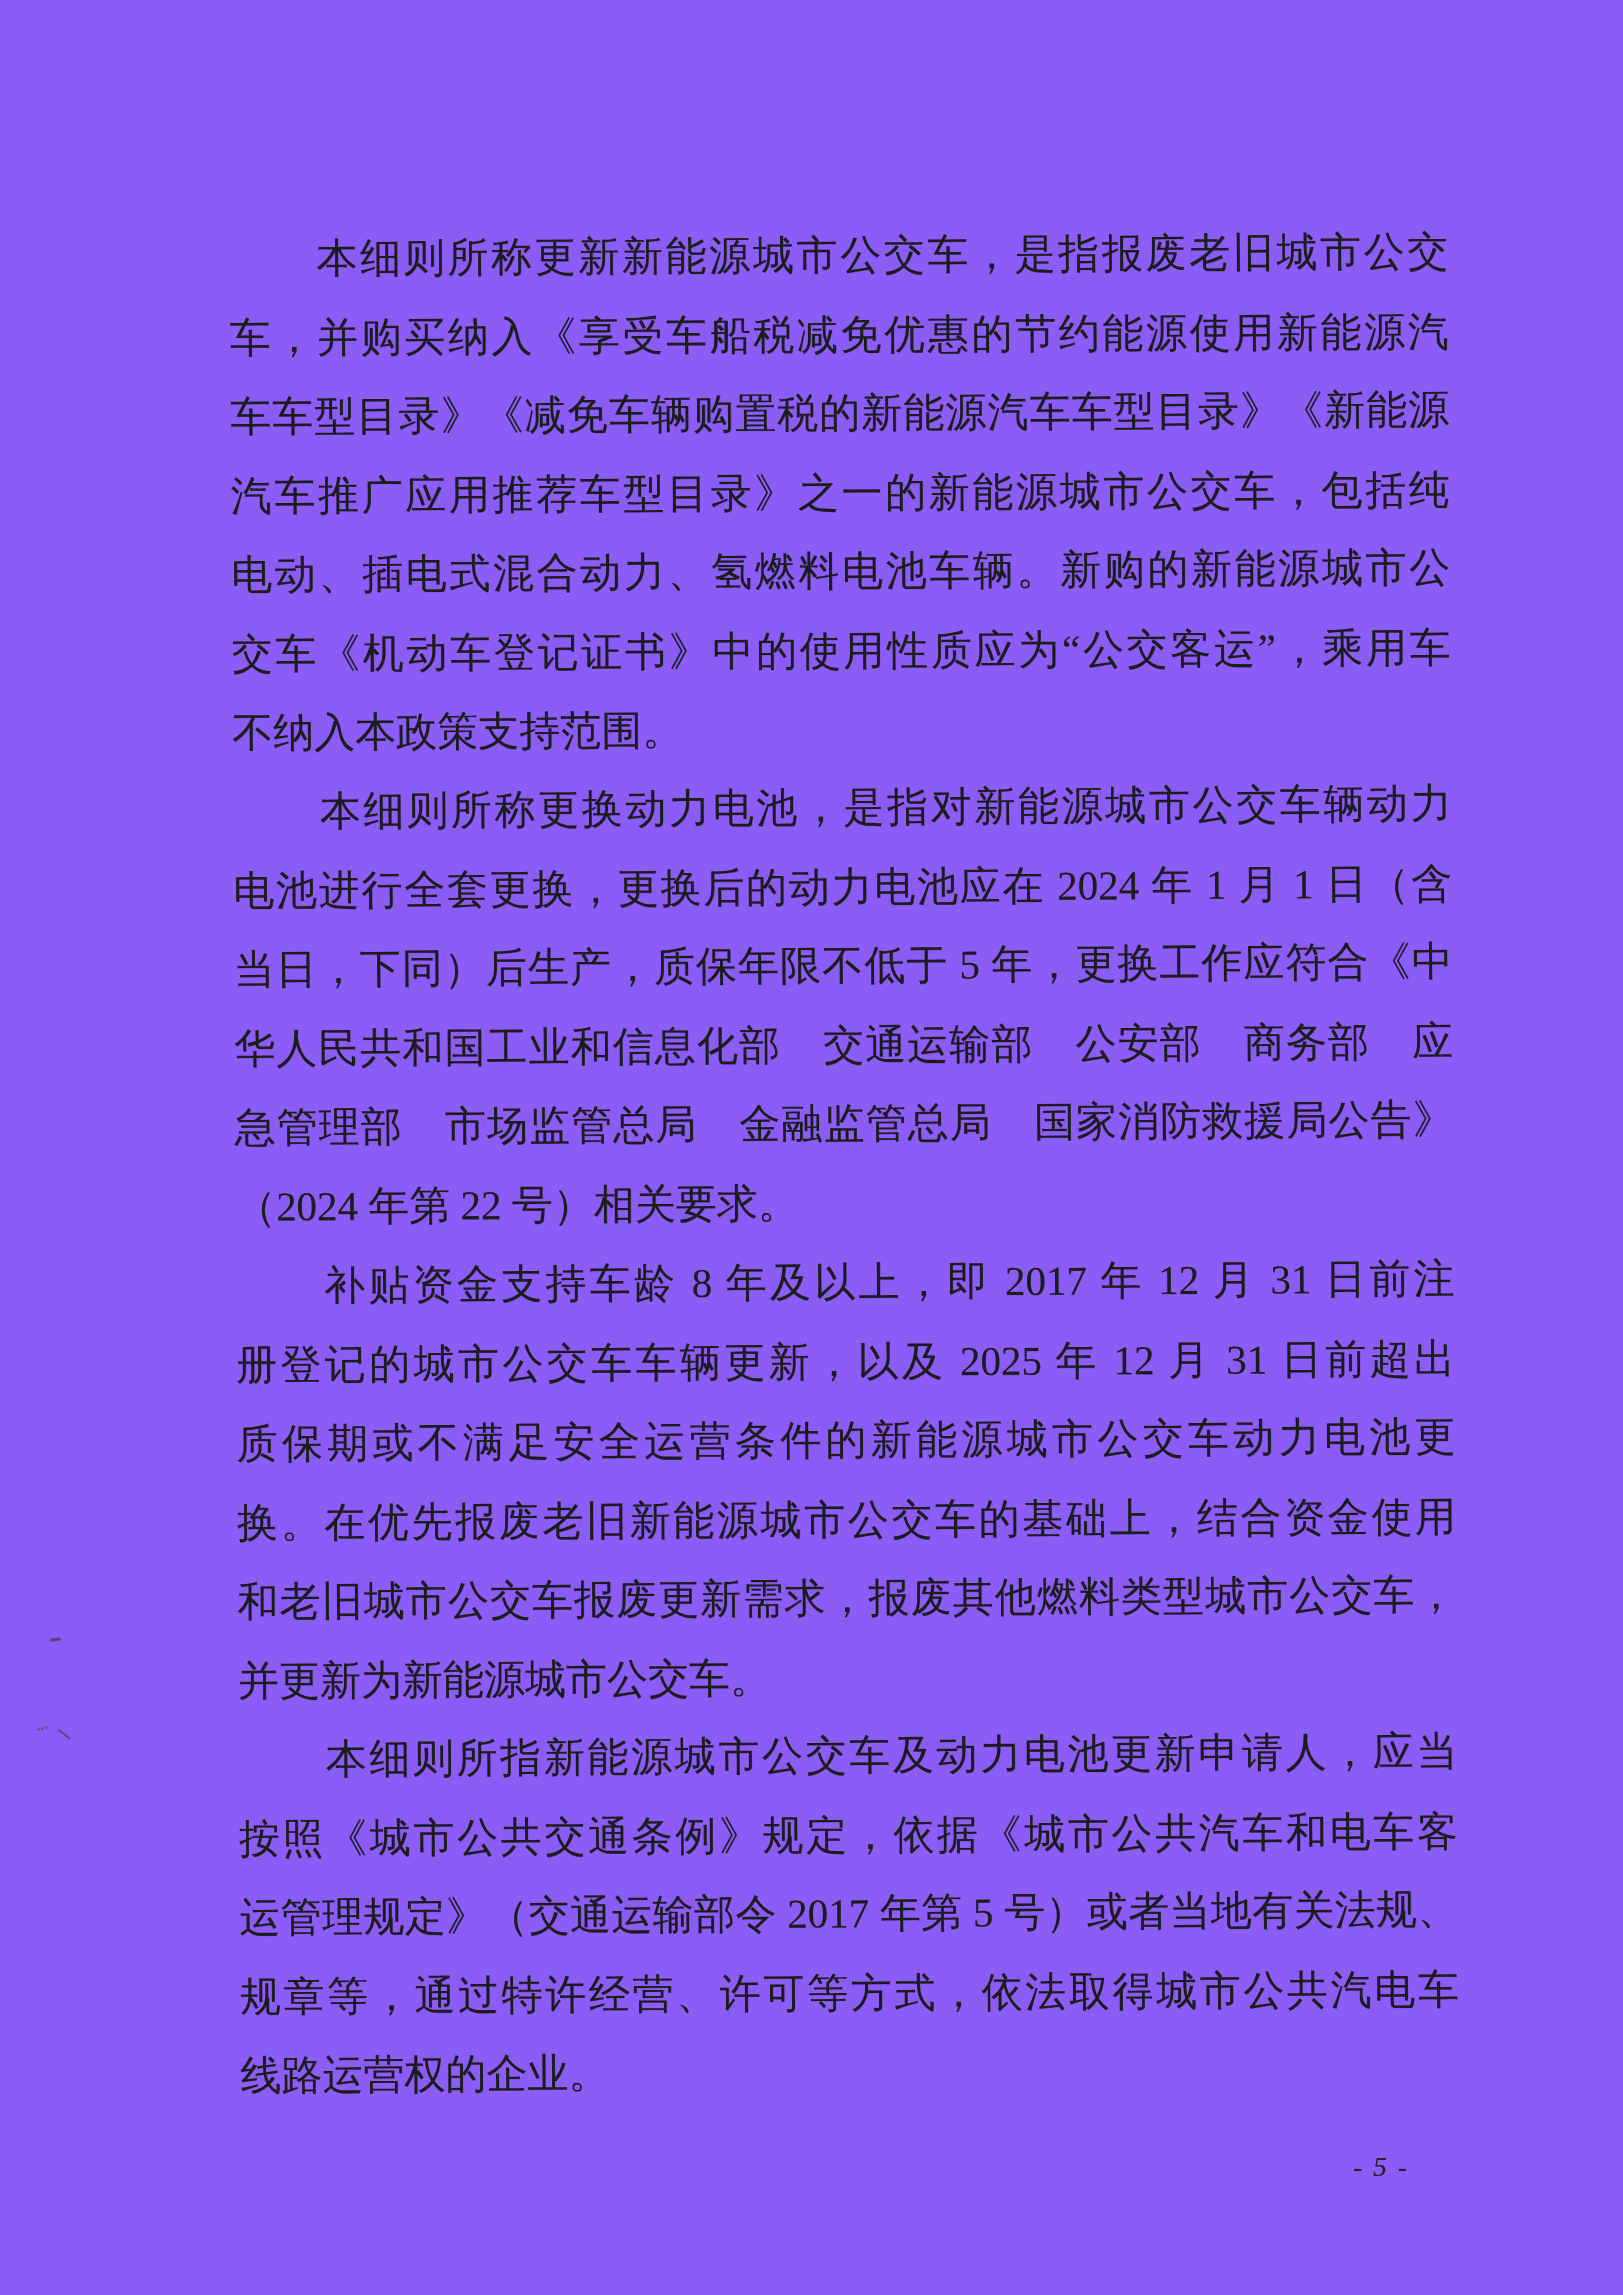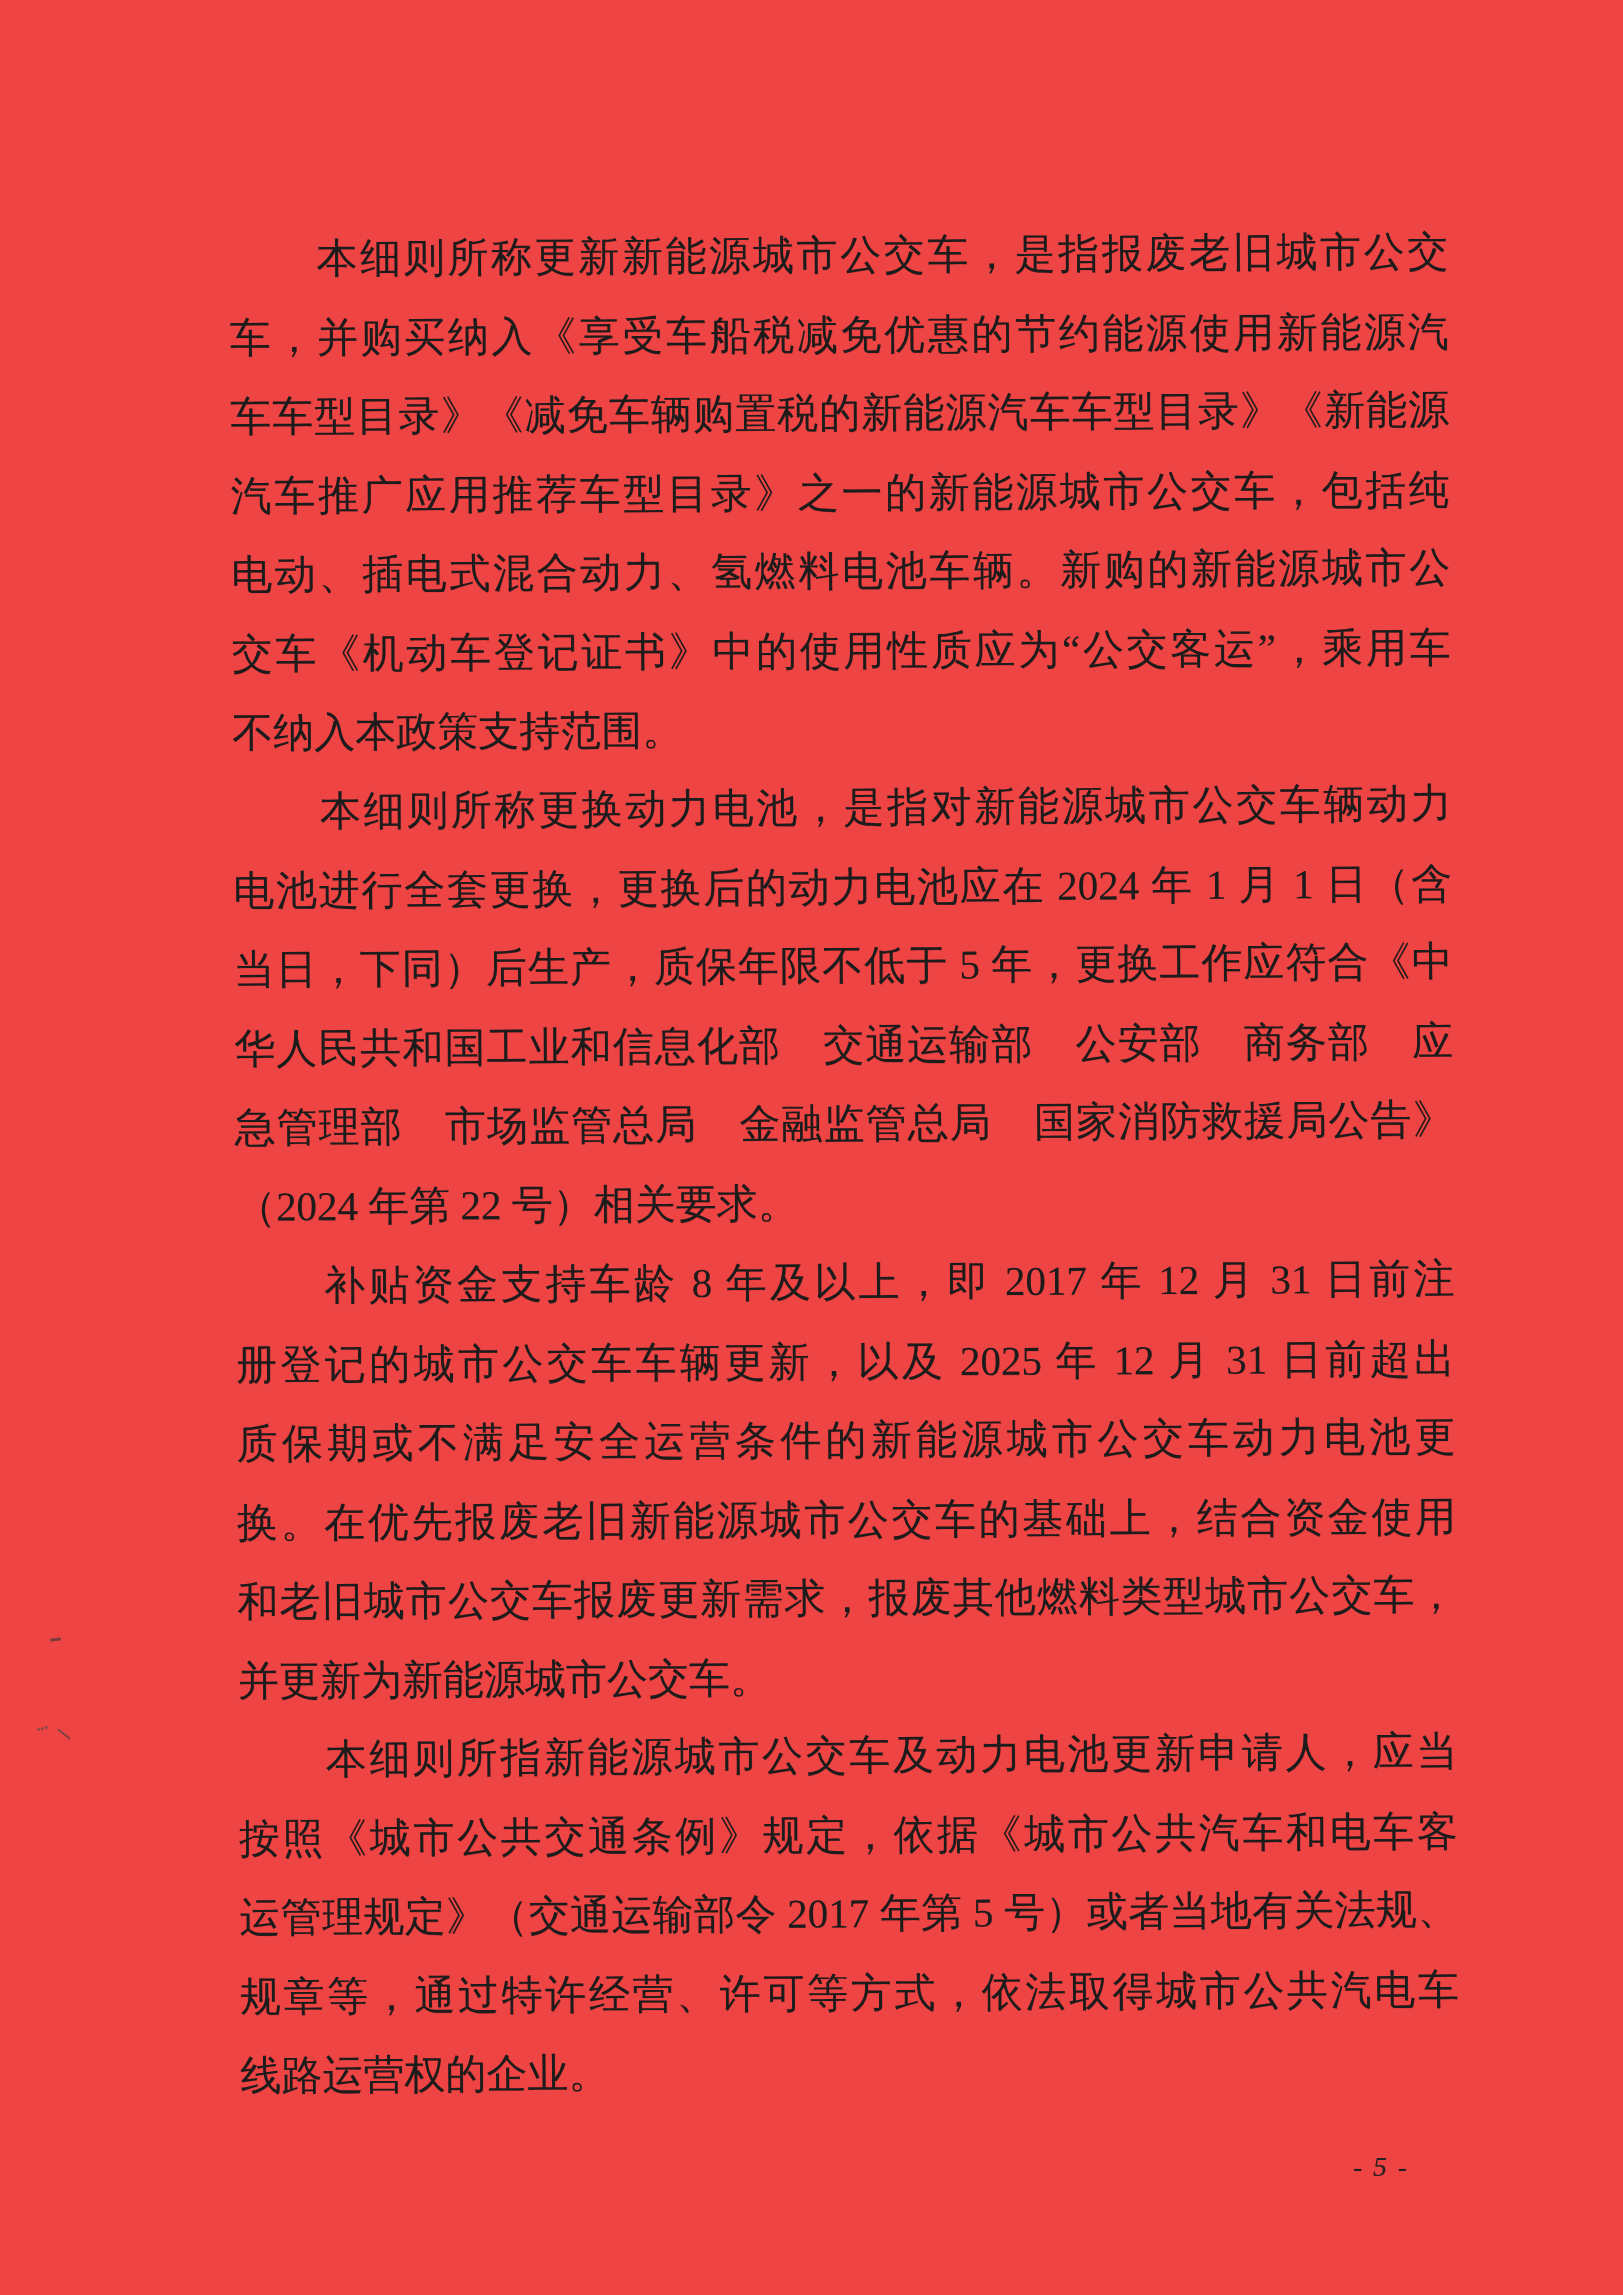--- a/index.html
+++ b/index.html
@@ -7,21 +7,21 @@
     width: 1623px;
     height: 2295px;
     position: relative;
     background: #ffffff;
     overflow: hidden;
     font-family: "Liberation Serif", "DejaVu Serif", serif;
   }
   .page {
     position: absolute;
     inset: 0;
-    background: #ef4444;
+    background: #8b5cf6;
   }
   
   .text-block {
     position: absolute;
     left: 229px;
     top: 216px;
     width: 1219px;
     color: #1c1c1c;
     font-size: 41px;
     line-height: 79px;

